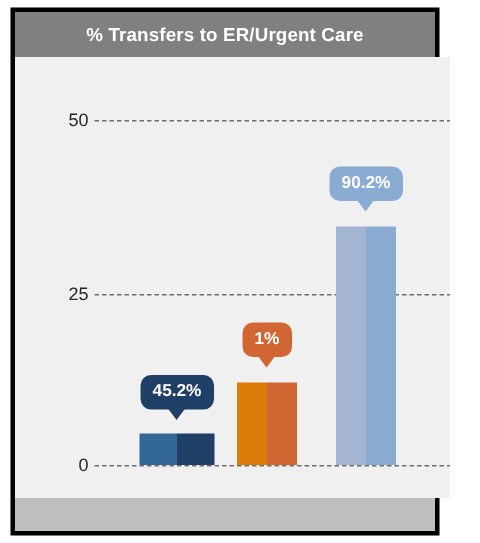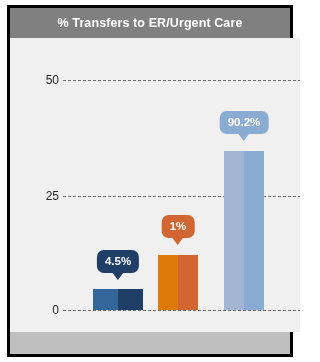--- a/index.html
+++ b/index.html
@@ -131,21 +131,21 @@
 
     <div class="ytick" style="top:42px;">50</div>
     <div class="ytick" style="top:157.5px;">25</div>
     <div class="ytick" style="top:272px;">0</div>
 
     <div class="bar" style="left:62px; width:50px; height:20.7px; bottom:22px;">
       <div class="bar-left" style="background:#336699;"></div>
       <div class="bar-right" style="background:#1f3f66;"></div>
     </div>
     <div class="bubble" style="left:87px; top:212px; color:#1f3f66; background:#1f3f66;">
-      <span style="color:#ffffff;">4.5%</span>
+      <span style="color:#ffffff;">45.2%</span>
     </div>
 
     <div class="bar" style="left:127px; width:40px; height:55.2px; bottom:22px;">
       <div class="bar-left" style="background:#dd7b0a;"></div>
       <div class="bar-right" style="background:#d16632;"></div>
     </div>
     <div class="bubble" style="left:147px; top:177px; color:#d16632; background:#d16632;">
       <span style="color:#ffffff;">1%</span>
     </div>
 

